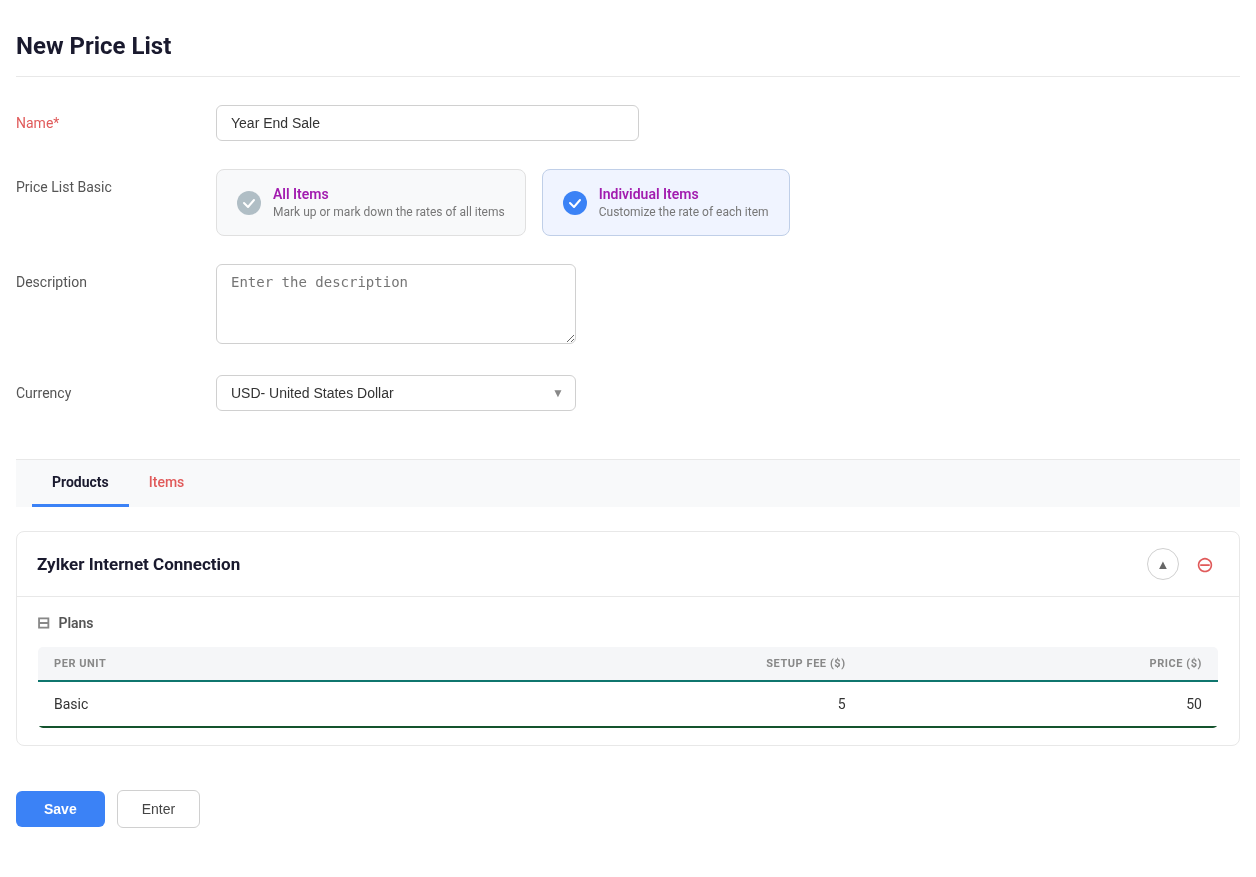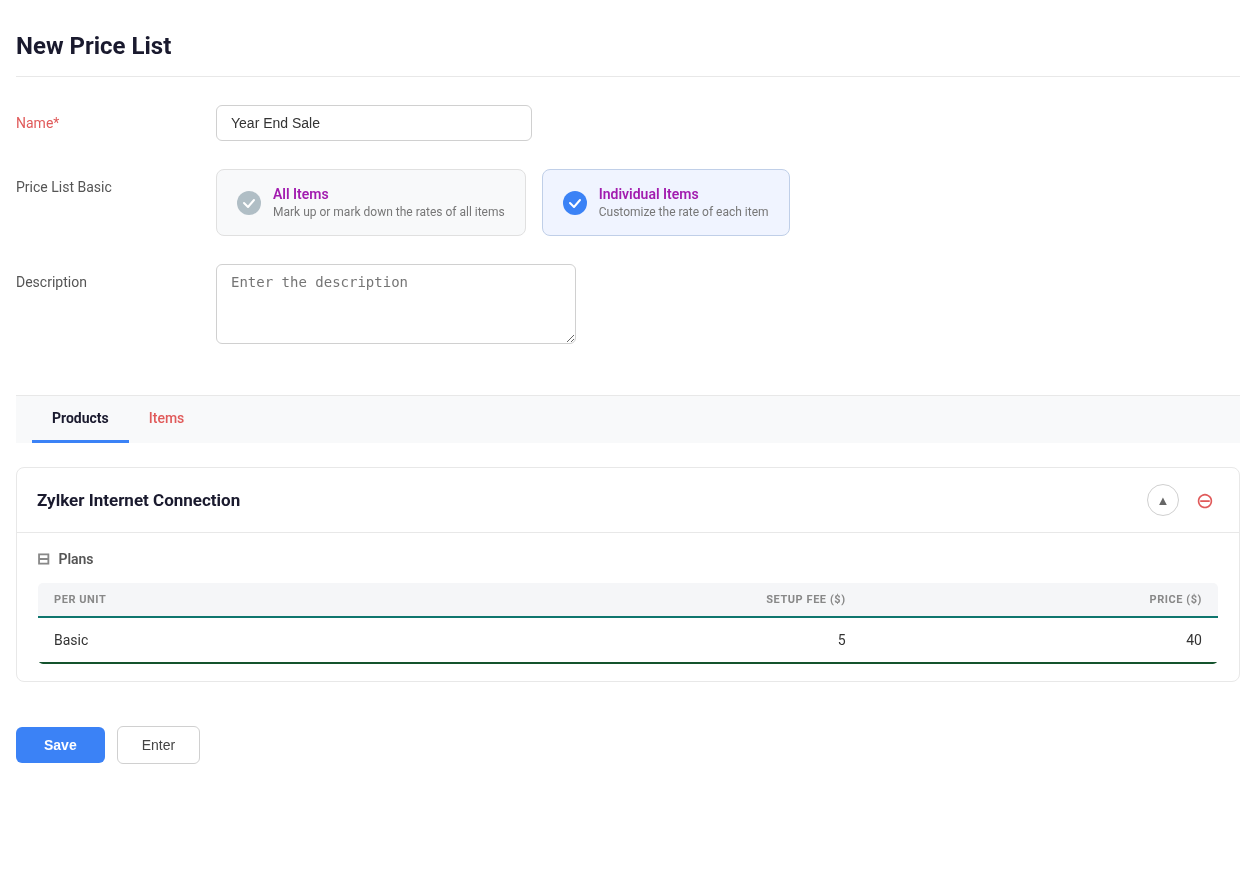--- a/index.html
+++ b/index.html
@@ -38,21 +38,21 @@
       color: #555;
       padding-top: 10px;
     }
     .form-label.required {
       color: #e05a5a;
     }
     .form-control-wrap {
       flex: 1;
     }
     .text-input {
-      width: 316px;
+      width: 423px;
       padding: 9px 14px;
       border: 1px solid #d0d0d0;
       border-radius: 6px;
       font-size: 14px;
       color: #333;
       outline: none;
     }
     textarea.text-input {
       resize: vertical;
       min-height: 80px;
@@ -333,20 +333,31 @@
       </div>
     </div>
 
     <div class="form-row">
       <div class="form-label">Description</div>
       <div class="form-control-wrap">
         <textarea class="text-input" placeholder="Enter the description" style=""></textarea>
       </div>
     </div>
 
+    <div class="form-row">
+      <div class="form-label">Currency</div>
+      <div class="form-control-wrap">
+        <div class="select-wrap">
+          <select class="select-input">
+            <option>USD- United States Dollar</option>
+          </select>
+          <span class="select-arrow">▼</span>
+        </div>
+      </div>
+    </div>
   </div>
 
   <div class="tabs-section">
     <div class="tabs-bar">
       <div class="tab-item active">Products</div>
       <div class="tab-item items-tab">Items</div>
     </div>
   </div>
 
   <div class="product-section">
@@ -373,21 +384,21 @@
           <tr>
             <th>PER UNIT</th>
             <th class="right">SETUP FEE ($)</th>
             <th class="right">PRICE ($)</th>
           </tr>
         </thead>
         <tbody>
           <tr>
             <td>Basic</td>
             <td class="right">5</td>
-            <td class="right">40</td>
+            <td class="right">50</td>
           </tr>
         </tbody>
       </table>
     </div>
   </div>
 
   <div class="footer-actions">
     <button class="btn-save">Save</button>
     <button class="btn-cancel">Enter</button>
   </div>

